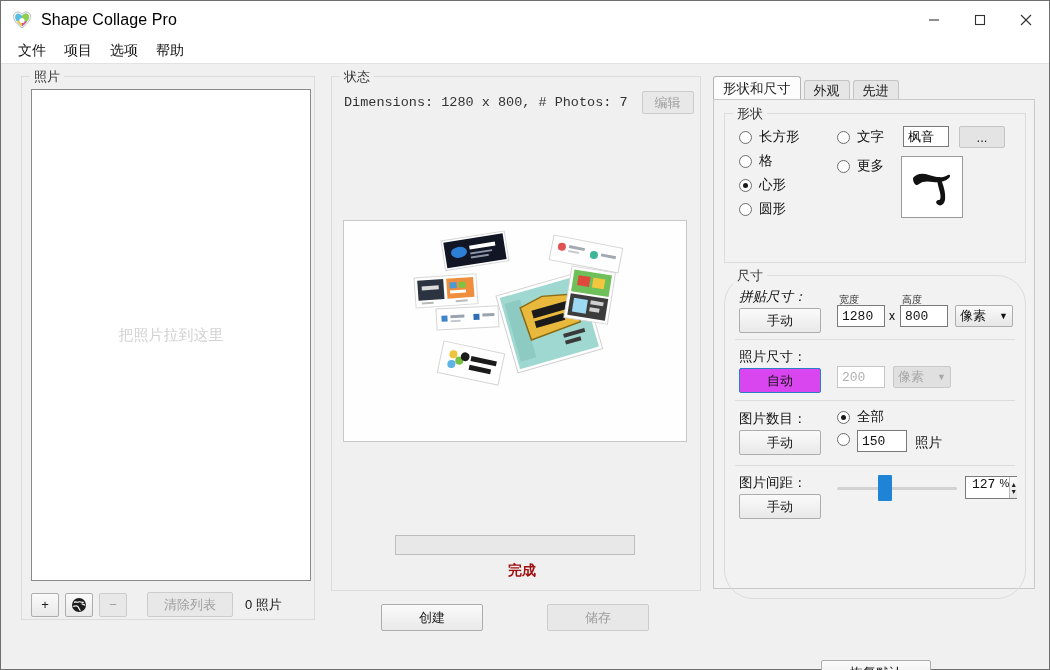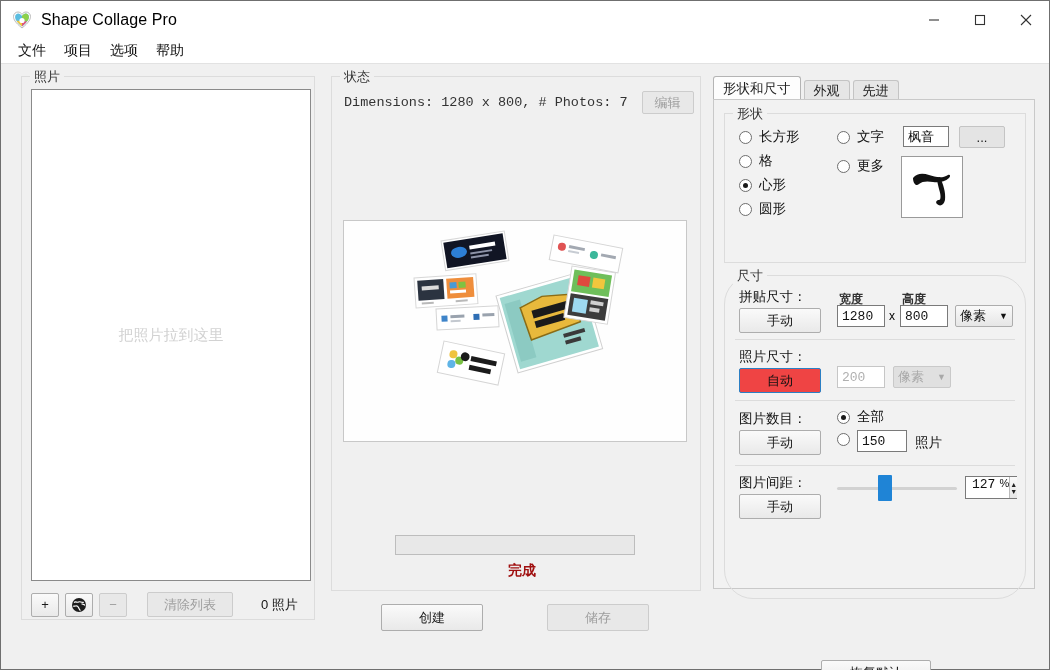--- a/index.html
+++ b/index.html
@@ -61,21 +61,21 @@
     font-size:13px;color:#1a1a1a;
     display:flex;align-items:center;justify-content:center;
     box-sizing:border-box;
     font-family:"Liberation Sans","DejaVu Sans",sans-serif;
   }
   .btn.flat{background:#e4e4e4;border:1px solid #c4c4c4;}
   .btn.disabled{color:#9e9e9e;background:#e8e8e8;border-color:#ccc;}
   .sq{width:28px;height:24px;}
   .globe{width:16px;height:16px;}
   .clear-btn{width:86px;height:25px;margin-left:20px;}
-  .count-text{margin-left:28px;font-size:13px;color:#111;}
+  .count-text{margin-left:12px;font-size:13px;color:#111;}
 
   
   #status-group{left:330px;top:12px;width:368px;height:513px;}
   .dim-row{position:absolute;left:12px;top:14px;display:flex;align-items:center;}
   .dim-text{font-family:"Liberation Mono","DejaVu Sans Mono",monospace;font-size:13.5px;color:#333;}
   .edit-btn{width:52px;height:23px;margin-left:14px;}
   .preview{
     position:absolute;left:11px;top:143px;width:344px;height:222px;
     background:#ffffff;border:1px solid #c8c8c8;box-sizing:border-box;overflow:hidden;
   }
@@ -125,25 +125,25 @@
   }
   .txtfield.mono{font-family:"Liberation Mono","DejaVu Sans Mono",monospace;}
   .txtfield.disabled{color:#b0b0b0;border-color:#c6c6c6;background:#fff;}
   .combo{
     background:linear-gradient(#fafafa,#e6e6e6);border:1px solid #adadad;
     box-sizing:border-box;display:flex;align-items:center;
     padding:0 4px;font-size:13px;color:#111;border-radius:2px;
   }
   .combo.disabled{color:#a8a8a8;background:#e0e0e0;border-color:#c9c9c9;}
   .combo .caret{margin-left:auto;font-size:9px;}
-  .mini-label{font-size:12px;color:#333;font-weight:bold;line-height:9px;}
+  .mini-label{font-size:10px;color:#333;font-weight:normal;line-height:9px;}
 
   .mbtn{width:82px;height:25px;}
   .mbtn.auto{
-    background:#ef4444;border:1px solid #2b7fc4;color:#111;
+    background:#d946ef;border:1px solid #2b7fc4;color:#111;
   }
   .seprow{position:absolute;left:10px;right:10px;height:1px;background:#dcdcdc;}
   .shape-preview{
     position:absolute;background:#fff;border:1px solid #9a9a9a;box-sizing:border-box;
     display:flex;align-items:center;justify-content:center;overflow:hidden;
   }
   .dots-btn{width:46px;height:22px;}
   .slider-track{position:absolute;height:3px;background:#d2d2d2;border-radius:2px;}
   .slider-thumb{position:absolute;width:14px;height:26px;background:#1f84d6;border-radius:1px;}
   .spin{
@@ -374,21 +374,21 @@
             <svg width="56" height="56" viewBox="0 0 56 56">
               <path d="M9 19 C13 14 19 14 25 16 C31 18 38 20 44 16 C46 15 47 17 45 19 C41 23 34 24 29 23 C24 22 18 22 15 25 C12 28 9 24 9 19 Z" fill="#111"></path>
               <path d="M36 18 C39 25 42 33 41 41 C40 46 36 48 33 45 C31 43 33 41 35 41 C37 41 37 36 35 30 C34 26 33 22 33 19 Z" fill="#111"></path>
             </svg>
           </div>
         </div>
 
         <div class="group" id="size-group">
           <div class="legend" style="background:#f2f2f2;">尺寸</div>
 
-          <div class="lbl" style="position:absolute;left:14px;top:12px;">拼贴尺寸：</div>
+          <div class="lbl" style="position:absolute;left:14px;top:12px;font-style:italic;">拼贴尺寸：</div>
           <div class="btn mbtn" style="position:absolute;left:14px;top:32px;">手动</div>
 
           <div class="mini-label" style="position:absolute;left:114px;top:19px;">宽度</div>
           <div class="txtfield mono" style="position:absolute;left:112px;top:29px;width:48px;height:22px;">1280</div>
           <div style="position:absolute;left:164px;top:33px;font-size:12px;">x</div>
           <div class="mini-label" style="position:absolute;left:177px;top:19px;">高度</div>
           <div class="txtfield mono" style="position:absolute;left:175px;top:29px;width:48px;height:22px;">800</div>
           <div class="combo" style="position:absolute;left:230px;top:29px;width:58px;height:22px;">
             <span>像素</span>
             <span class="caret">▼</span>

